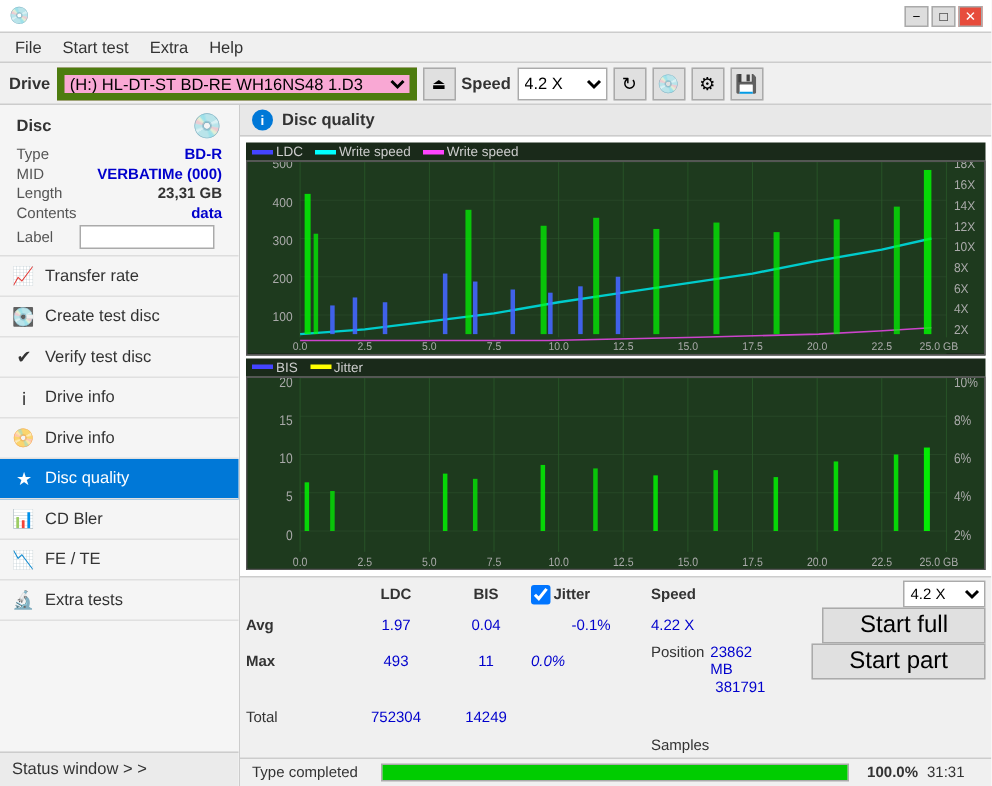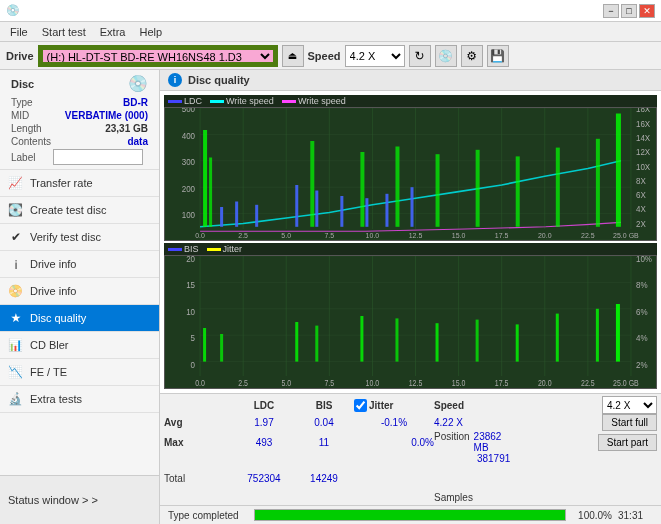--- a/index.html
+++ b/index.html
@@ -44,42 +44,42 @@
     .label-input { height: 16px; border: 1px solid #aaa; width: 90px; font-size: 10px; padding: 1px 2px; }
     .label-edit-btn { width: 16px; height: 16px; background: #e0e0e0; border: 1px solid #aaa; cursor: pointer; font-size: 9px; display: flex; align-items: center; justify-content: center; }
     
     
     .nav-item { display: flex; align-items: center; gap: 6px; padding: 5px 8px; cursor: pointer; font-size: 11px; color: #333; border-bottom: 1px solid #e0e0e0; }
     .nav-item.active { background: #0078d7; color: white; }
     .nav-icon { width: 16px; height: 16px; display: flex; align-items: center; justify-content: center; font-size: 12px; flex-shrink: 0; }
     .nav-label { font-size: 11px; }
     
     
-    .status-window-btn { display: flex; align-items: center; justify-content: space-between; padding: 18px 8px; cursor: pointer; font-size: 11px; color: #333; border-top: 1px solid #ccc; margin-top: auto; background: #ebebeb; }
+    .status-window-btn { display: flex; align-items: center; justify-content: space-between; padding: 5px 8px; cursor: pointer; font-size: 11px; color: #333; border-top: 1px solid #ccc; margin-top: auto; background: #ebebeb; }
     
     
     .content-area { flex: 1; display: flex; flex-direction: column; background: #fff; overflow: hidden; }
     
     
     .dq-header { display: flex; align-items: center; gap: 6px; padding: 3px 8px; background: #e8e8e8; border-bottom: 1px solid #ccc; }
     .dq-icon { width: 14px; height: 14px; background: #0078d7; border-radius: 50%; display: flex; align-items: center; justify-content: center; color: white; font-size: 9px; font-weight: bold; }
     .dq-title { font-size: 11px; font-weight: bold; color: #333; }
     
     
     .charts-area { flex: 1; display: flex; flex-direction: column; padding: 4px; gap: 2px; }
     
     
     .chart-container { position: relative; background: #1a2a1a; border: 1px solid #555; flex: 1; }
-    .start-btn { background: #e0e0e0; border: 1px solid #aaa; font-size: 10px; cursor: pointer; padding: 2px 8px; white-space: nowrap; }
+    .start-btn { background: #e0e0e0; border: 1px solid #aaa; font-size: 16px; cursor: pointer; padding: 2px 24px; white-space: nowrap; }
     
     
     .progress-area { background: #f0f0f0; border-top: 1px solid #ccc; padding: 3px 8px; display: flex; align-items: center; gap: 6px; }
     .progress-bar-outer { flex: 1; height: 12px; background: #ddd; border: 1px solid #aaa; }
     .progress-bar-inner { height: 100%; background: #00cc00; }
-    .progress-text { font-size: 10px; color: #333; min-width: 40px; text-align: right; }
+    .progress-text { font-size: 10px; color: #333; min-width: 40px; text-align: right; font-weight: bold; }
     .time-text { font-size: 10px; color: #333; min-width: 35px; text-align: left; }
     
     
     .chart-svg { width: 100%; height: 100%; }
     
     .chart-wrapper { flex: 1; display: flex; flex-direction: column; }
   </style>
 </head>
 <body>
 
@@ -400,21 +400,21 @@
         </div>
         <div style="margin-left:auto;">
           <button class="start-btn">Start full</button>
         </div>
       </div>
 
       <div style="display:flex; align-items:center;">
         <div style="width:70px; font-size:10px; font-weight:bold; color:#333;">Max</div>
         <div style="width:60px; text-align:center; font-size:10px; color:#0000cc;">493</div>
         <div style="width:60px; text-align:center; font-size:10px; color:#0000cc;">11</div>
-        <div style="width:80px; text-align:right; font-size:10px; color:#0000cc;">0.0%</div>
+        <div style="width:80px; text-align:left; font-size:10px; color:#0000cc;font-style:italic;">0.0%</div>
         <div style="width:80px; display:flex; gap:4px; font-size:10px;">
           <span style="color:#333;">Position</span>
           <span style="color:#0000cc;">23862 MB</span>
         </div>
         <div style="margin-left:auto;">
           <button class="start-btn">Start part</button>
         </div>
       </div>
 
       <div style="display:flex; align-items:center;">

